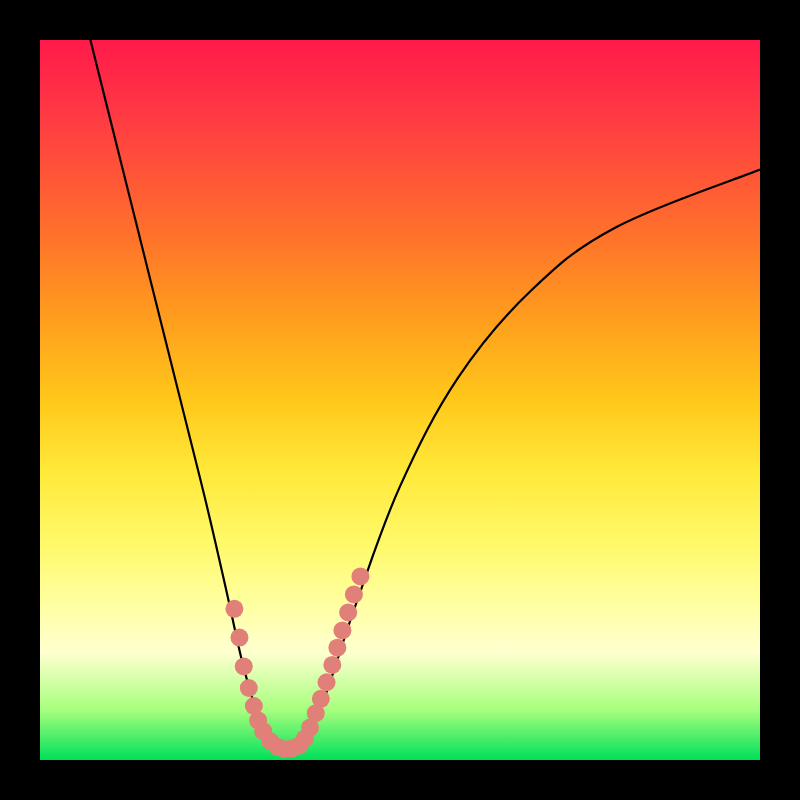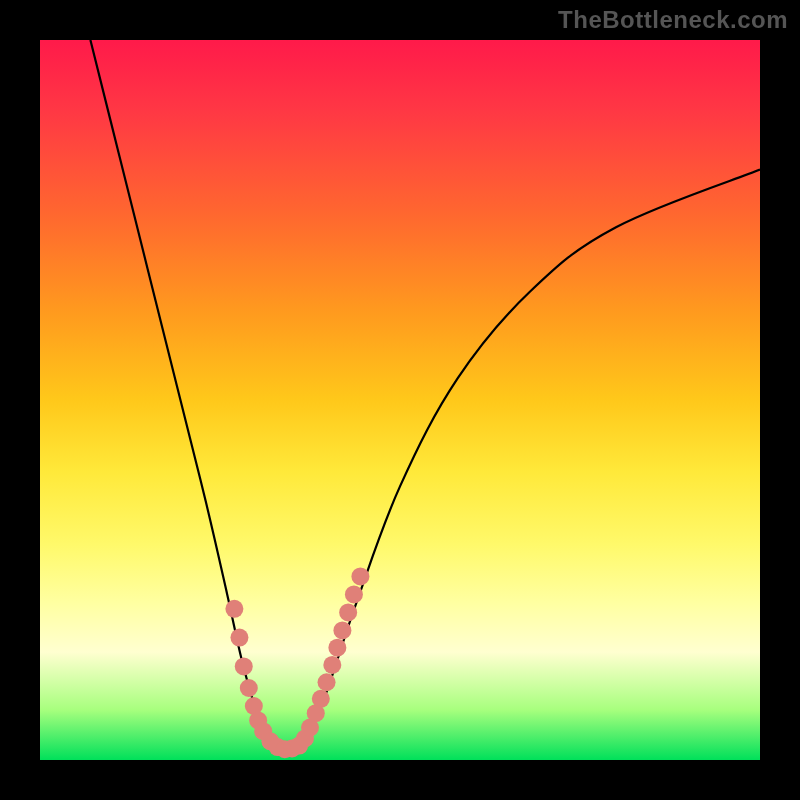--- a/index.html
+++ b/index.html
@@ -58,21 +58,20 @@
     position: absolute;
     inset: 0;
     width: 720px;
     height: 720px;
   }
 </style>
 </head>
 <body>
 
 <div class="outer-frame">
-  <div class="watermark">TheBottleneck.com</div>
   <div class="plot-area">
     <div class="gradient-bg"></div>
     <svg class="curve-layer" viewBox="0 0 720 720">
       <path id="curve-left" fill="none" stroke="#000000" stroke-width="2.2" d="M 50.400000000000006 0 C 55.584 20.736000000000008, 68.83200000000001 73.72800000000005, 79.2 115.20000000000005 C 89.568 156.67200000000003, 97.632 188.928, 108 230.39999999999998 C 118.368 271.87199999999996, 126.43200000000002 304.128, 136.8 345.59999999999997 C 147.168 387.07199999999995, 156.528 423.216, 165.6 460.8 C 174.672 498.384, 180.72 525.8879999999999, 187.20000000000002 554.4 C 193.68000000000004 582.912, 196.41600000000003 598.464, 201.60000000000002 619.2 C 206.78400000000002 639.936, 210.816 654.696, 216 669.6 C 221.184 684.504, 225.216 694.872, 230.4 702 C 235.584 709.128, 242.208 707.904, 244.8 709.2"></path>
       <path id="curve-right" fill="none" stroke="#000000" stroke-width="2.2" d="M 244.8 709.2 C 247.392 708.552, 254.016 710.1360000000001, 259.2 705.6 C 264.384 701.064, 268.416 694.368, 273.6 684 C 278.78400000000005 673.632, 280.224 670.032, 288 648 C 295.776 625.968, 303.84000000000003 597.888, 316.8 561.6 C 329.76 525.312, 341.856 486.57599999999996, 360 446.4 C 378.144 406.224, 394.27199999999993 373.392, 417.59999999999997 338.4 C 440.928 303.40799999999996, 461.088 279.216, 489.6 252 C 518.1120000000001 224.78400000000002, 534.528 209.23200000000003, 576 187.20000000000005 C 617.472 165.16800000000006, 694.08 139.96800000000002, 720 129.60000000000002"></path>
       <g id="markers">
           <circle cx="194.4" cy="568.8" r="9" fill="#e08078"></circle>
           <circle cx="199.43999999999997" cy="597.6" r="9" fill="#e08078"></circle>
           <circle cx="203.76000000000002" cy="626.4" r="9" fill="#e08078"></circle>
           <circle cx="208.79999999999998" cy="648" r="9" fill="#e08078"></circle>

